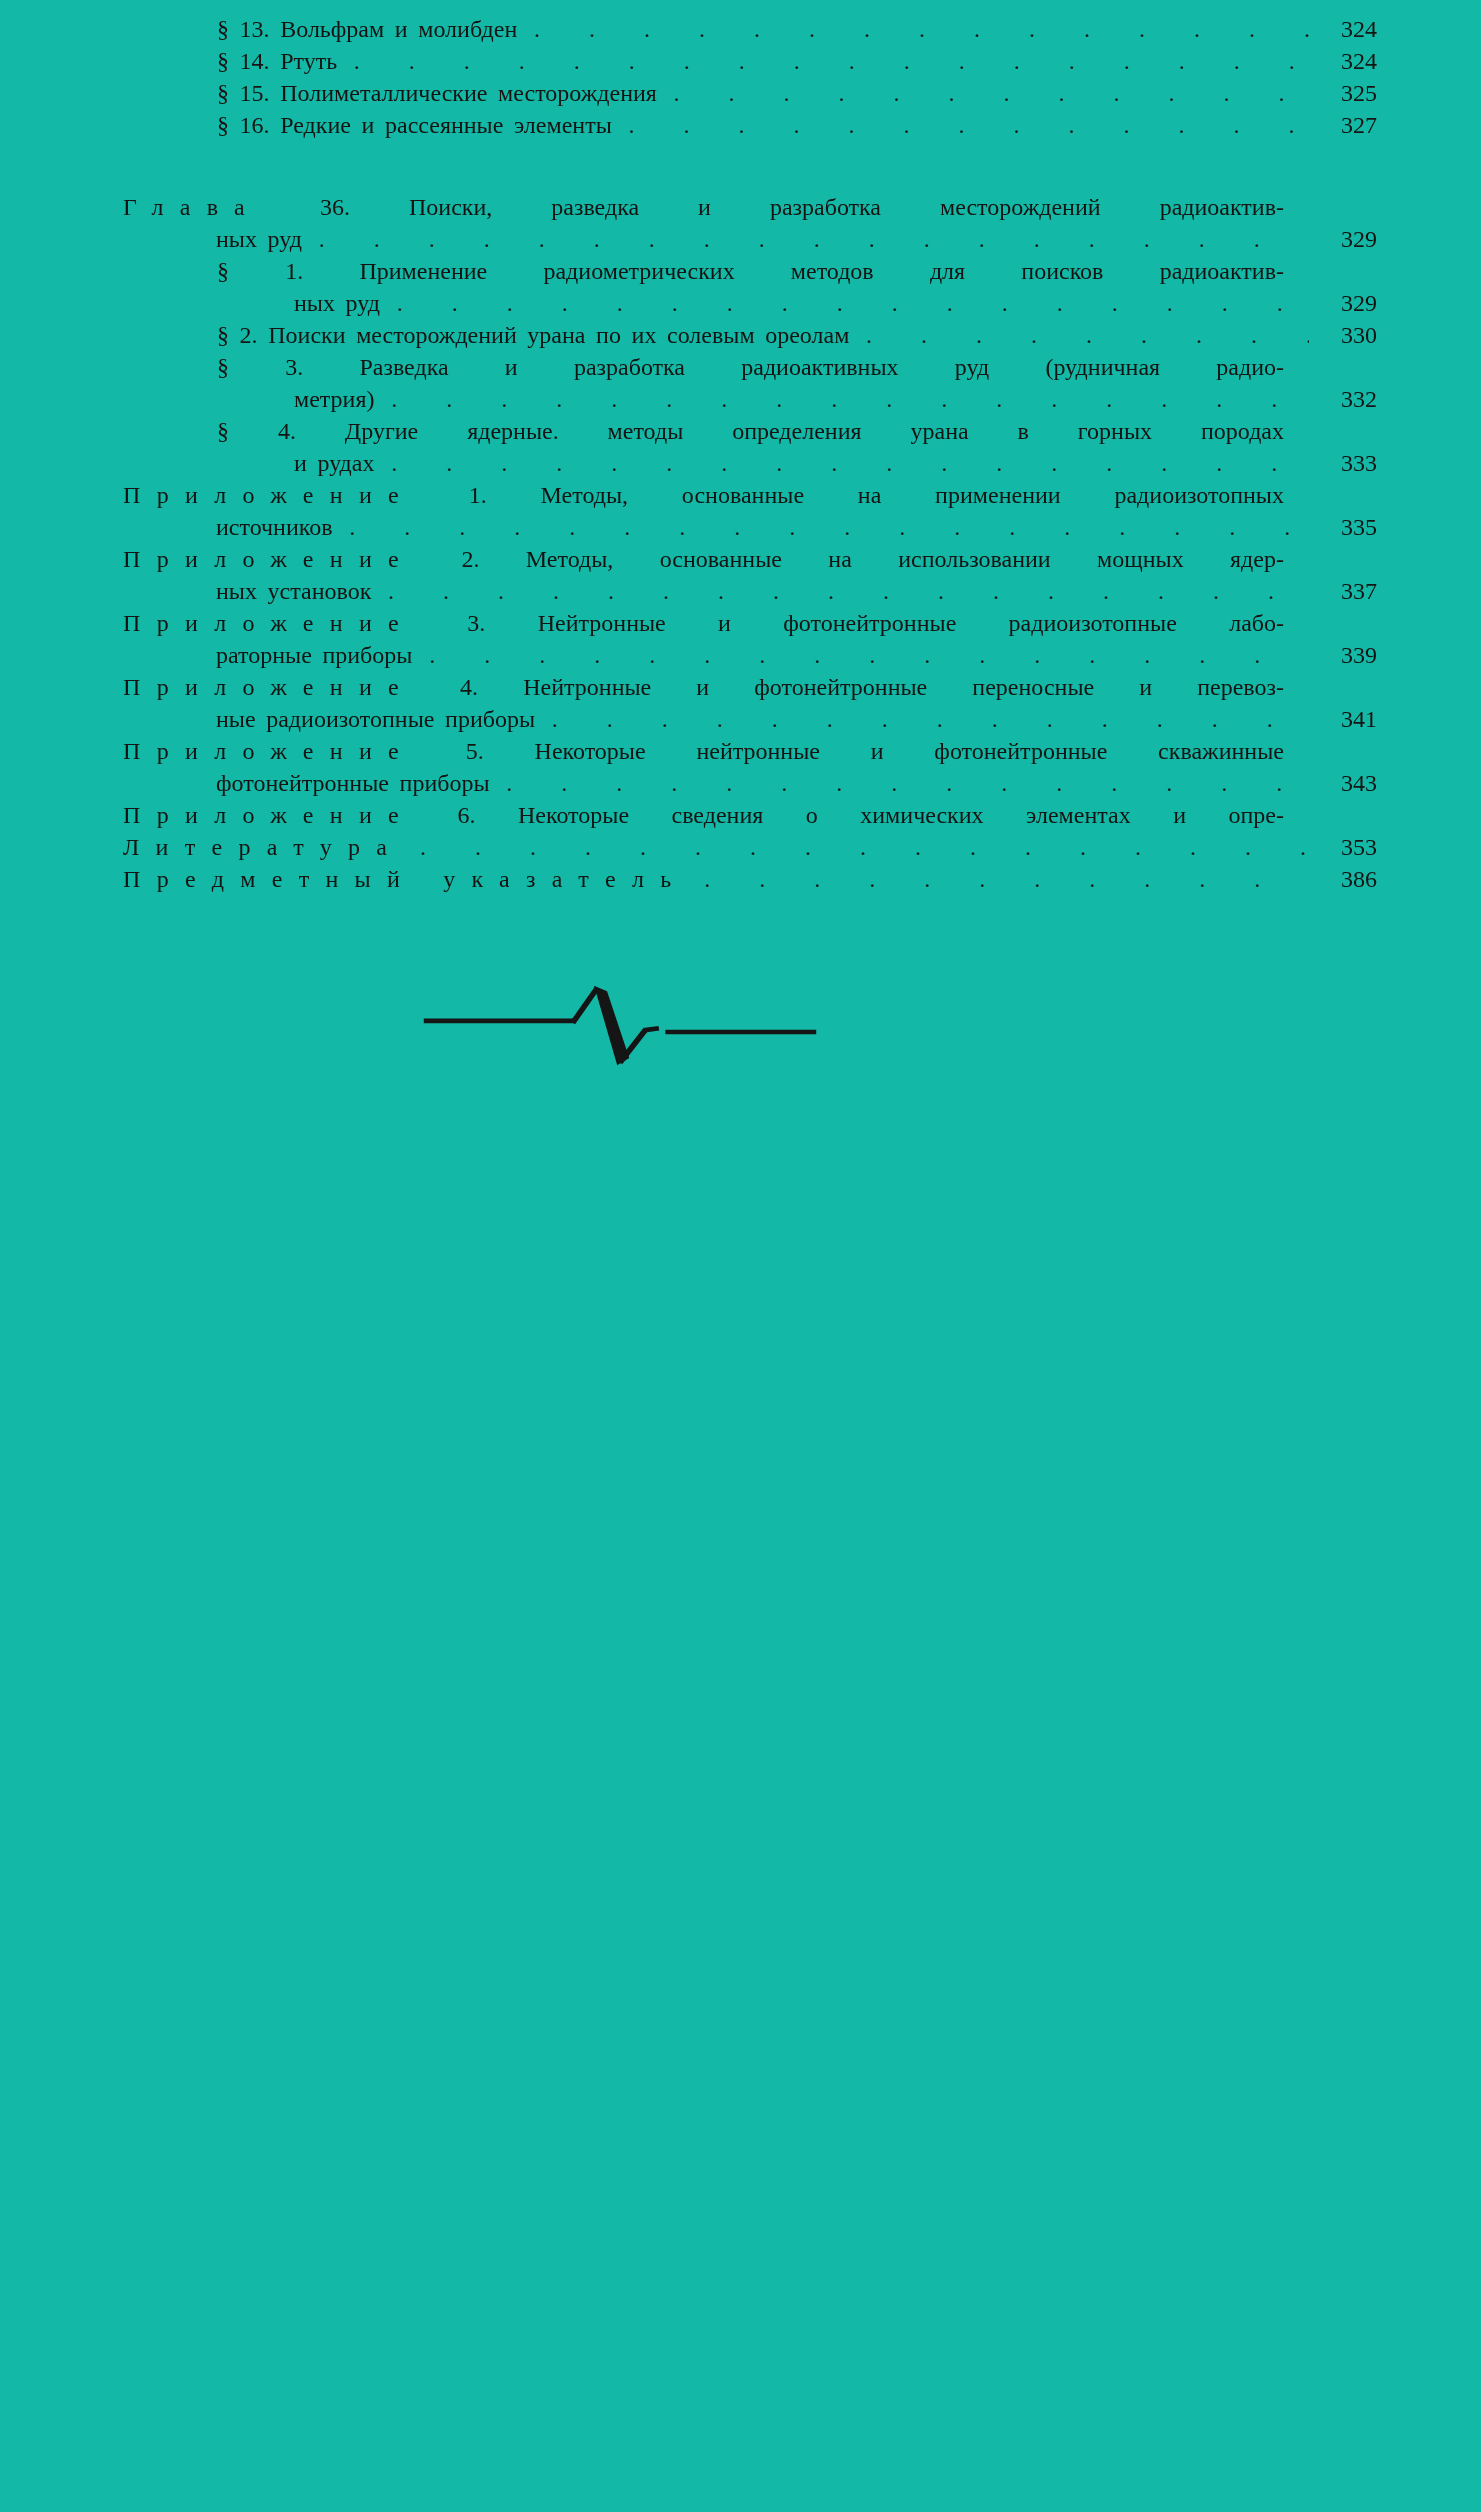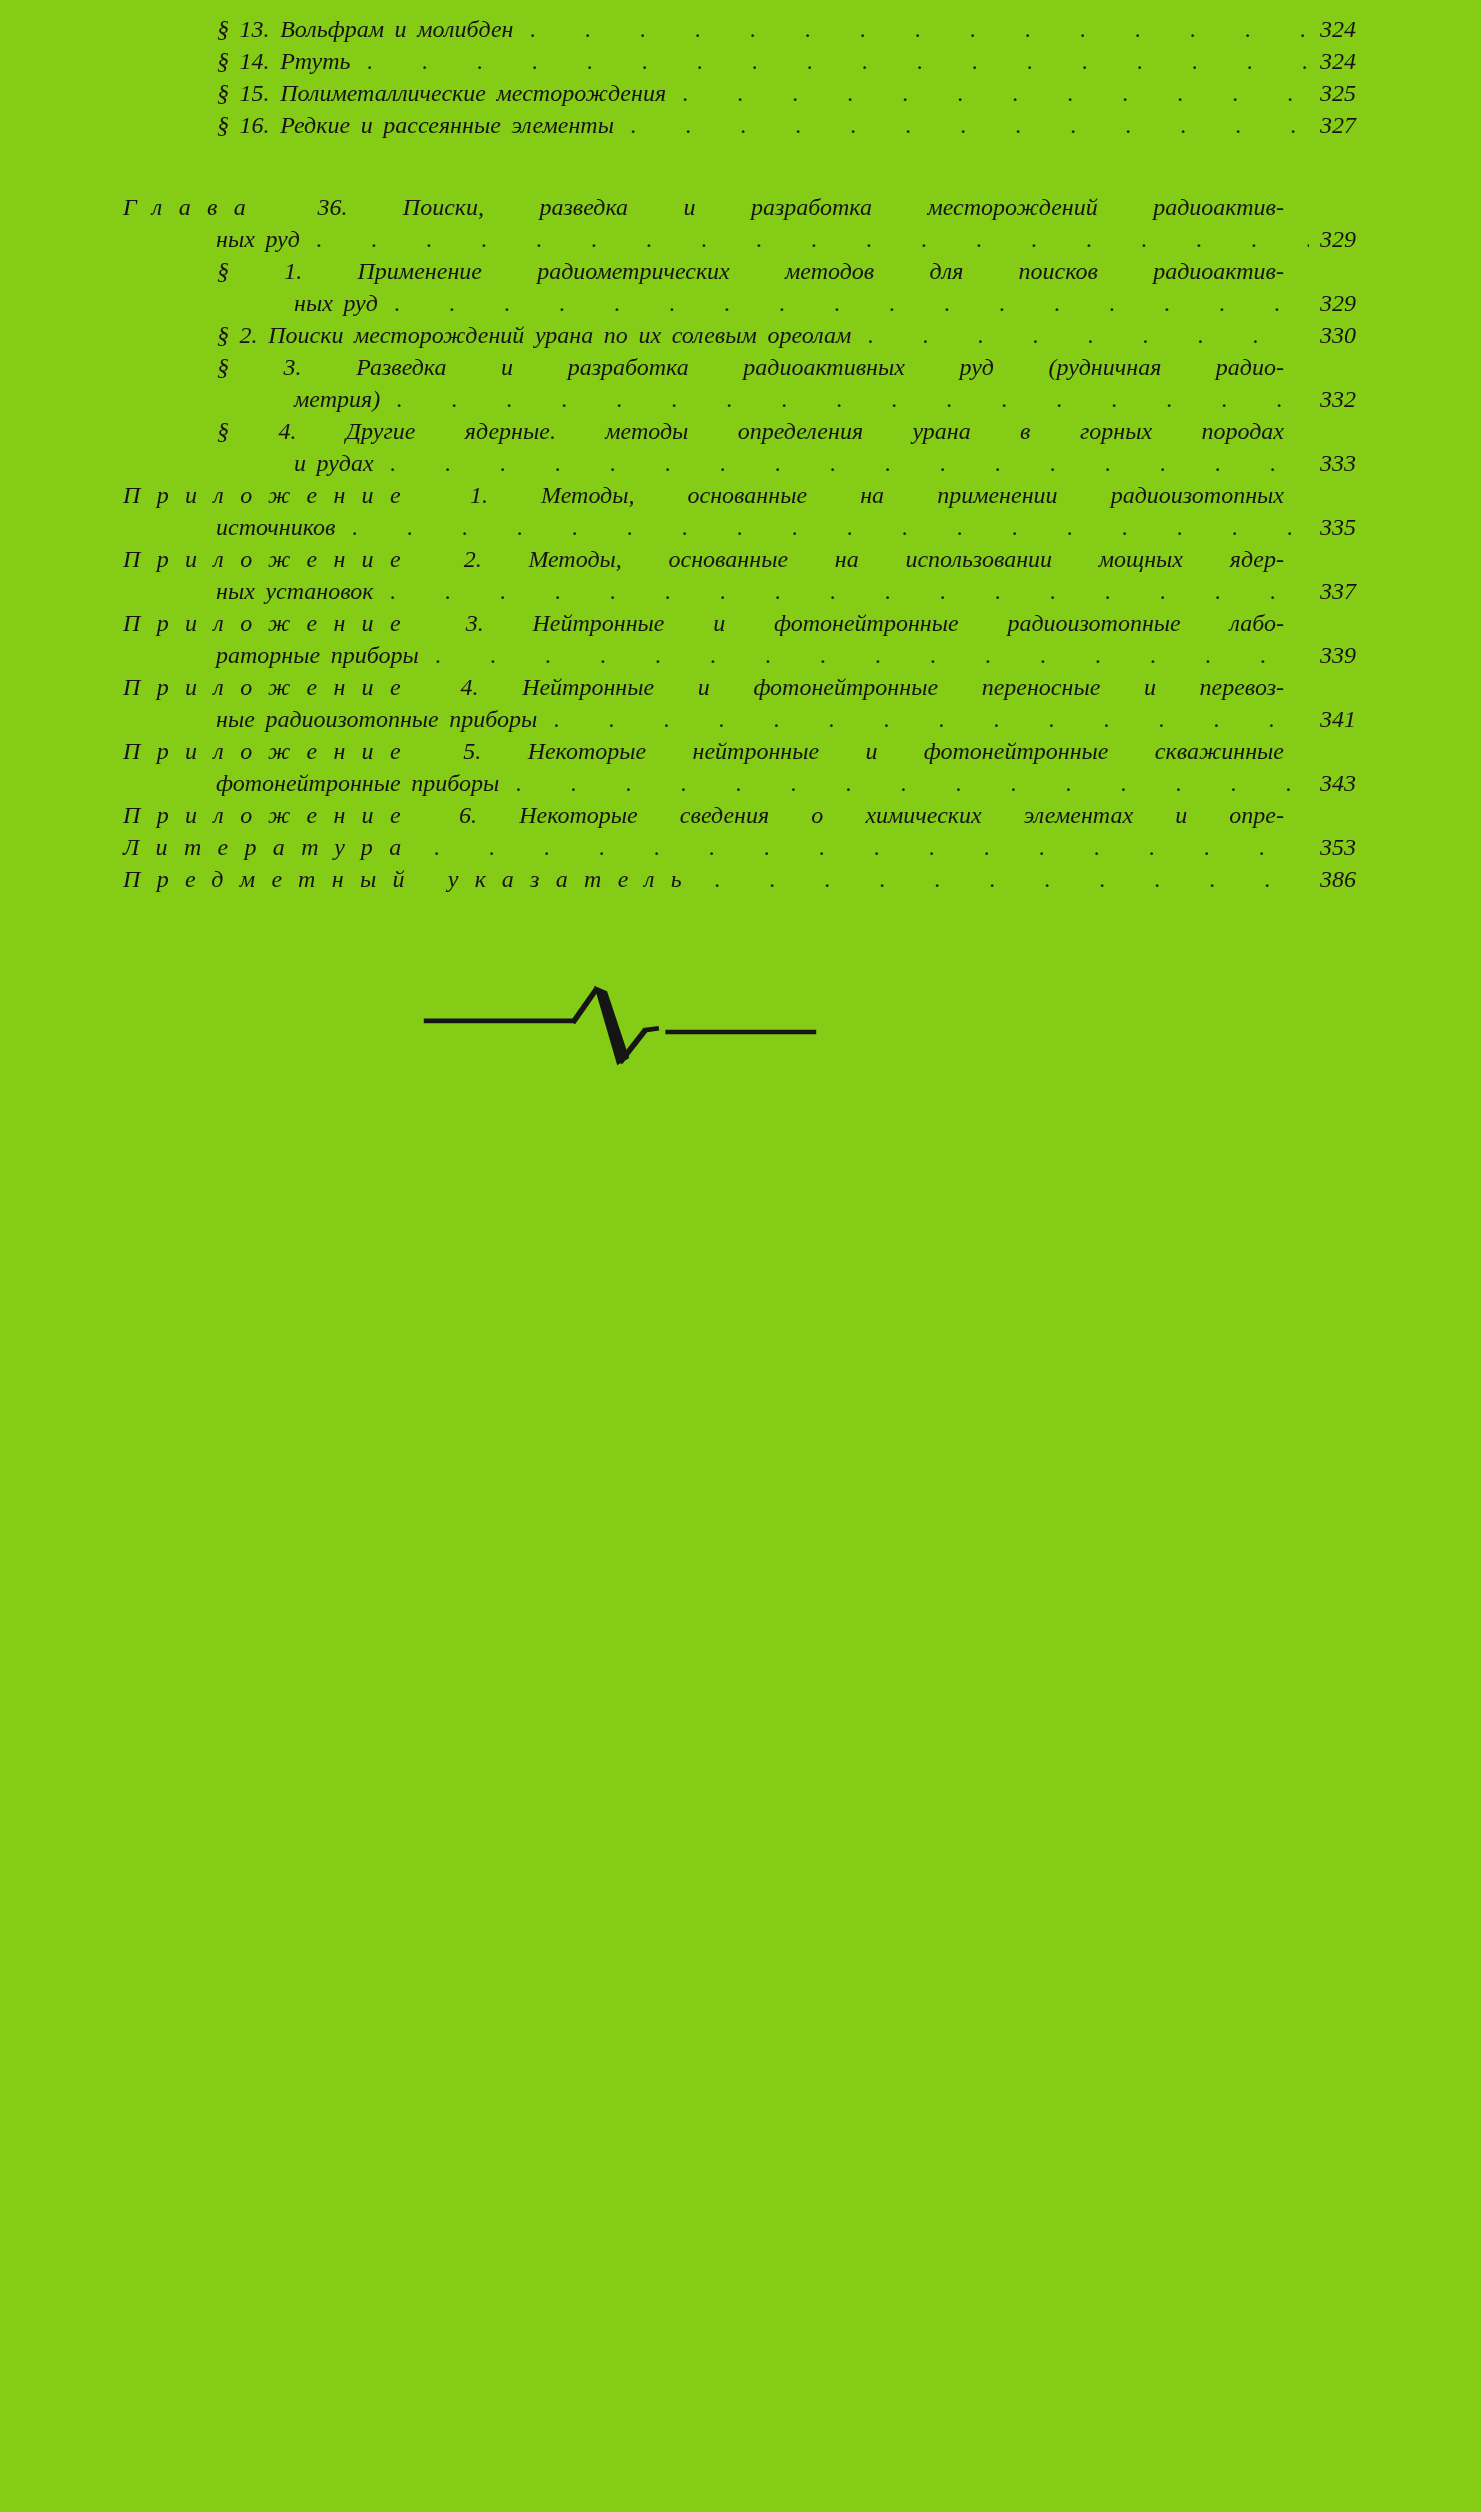--- a/index.html
+++ b/index.html
@@ -3,21 +3,21 @@
 <meta charset="utf-8">
 <style>
   html,body{margin:0;padding:0;}
   body{
     width:1481px;height:2512px;
     background:#fdfdfb;
     font-family:"Liberation Serif","DejaVu Serif",serif;
     color:#161412;
     overflow:hidden;
   }
-  .sheet{position:relative;width:1481px;height:2512px;background:#84cc16;font-style:italic;}
+  .sheet{position:relative;width:1481px;height:2512px;background:#14b8a6;}
   .toc{
     position:absolute;left:123px;top:13px;width:1275px;
     font-size:24px;line-height:32px;
     word-spacing:4.6px;
     white-space:nowrap;
   }
   .row{height:32px;}
   
   .row.para{margin-left:94px;}
   .row.para-cont{margin-left:171px;}
@@ -35,21 +35,21 @@
   .row.flexrow{display:flex;align-items:baseline;}
   .row.flexrow .t{flex:0 0 auto;white-space:nowrap;}
   .dots{
     flex:1 1 auto;overflow:hidden;white-space:nowrap;
     margin:0 11px 0 16.7px;
   }
   .dots::before{
     content:". . . . . . . . . . . . . . . . . . . . . . . . . . . . . . . . . .";
     word-spacing:43px;
   }
-  .num{flex:0 0 78px;text-align:left;white-space:nowrap;}
+  .num{flex:0 0 78px;text-align:center;white-space:nowrap;}
   .sp{letter-spacing:0.68em;}
   
   .tailpiece{position:absolute;left:421px;top:979px;width:398px;height:93px;}
   .tailpiece svg{display:block;}
 </style>
 </head>
 <body>
 
 <div class="sheet">
 

